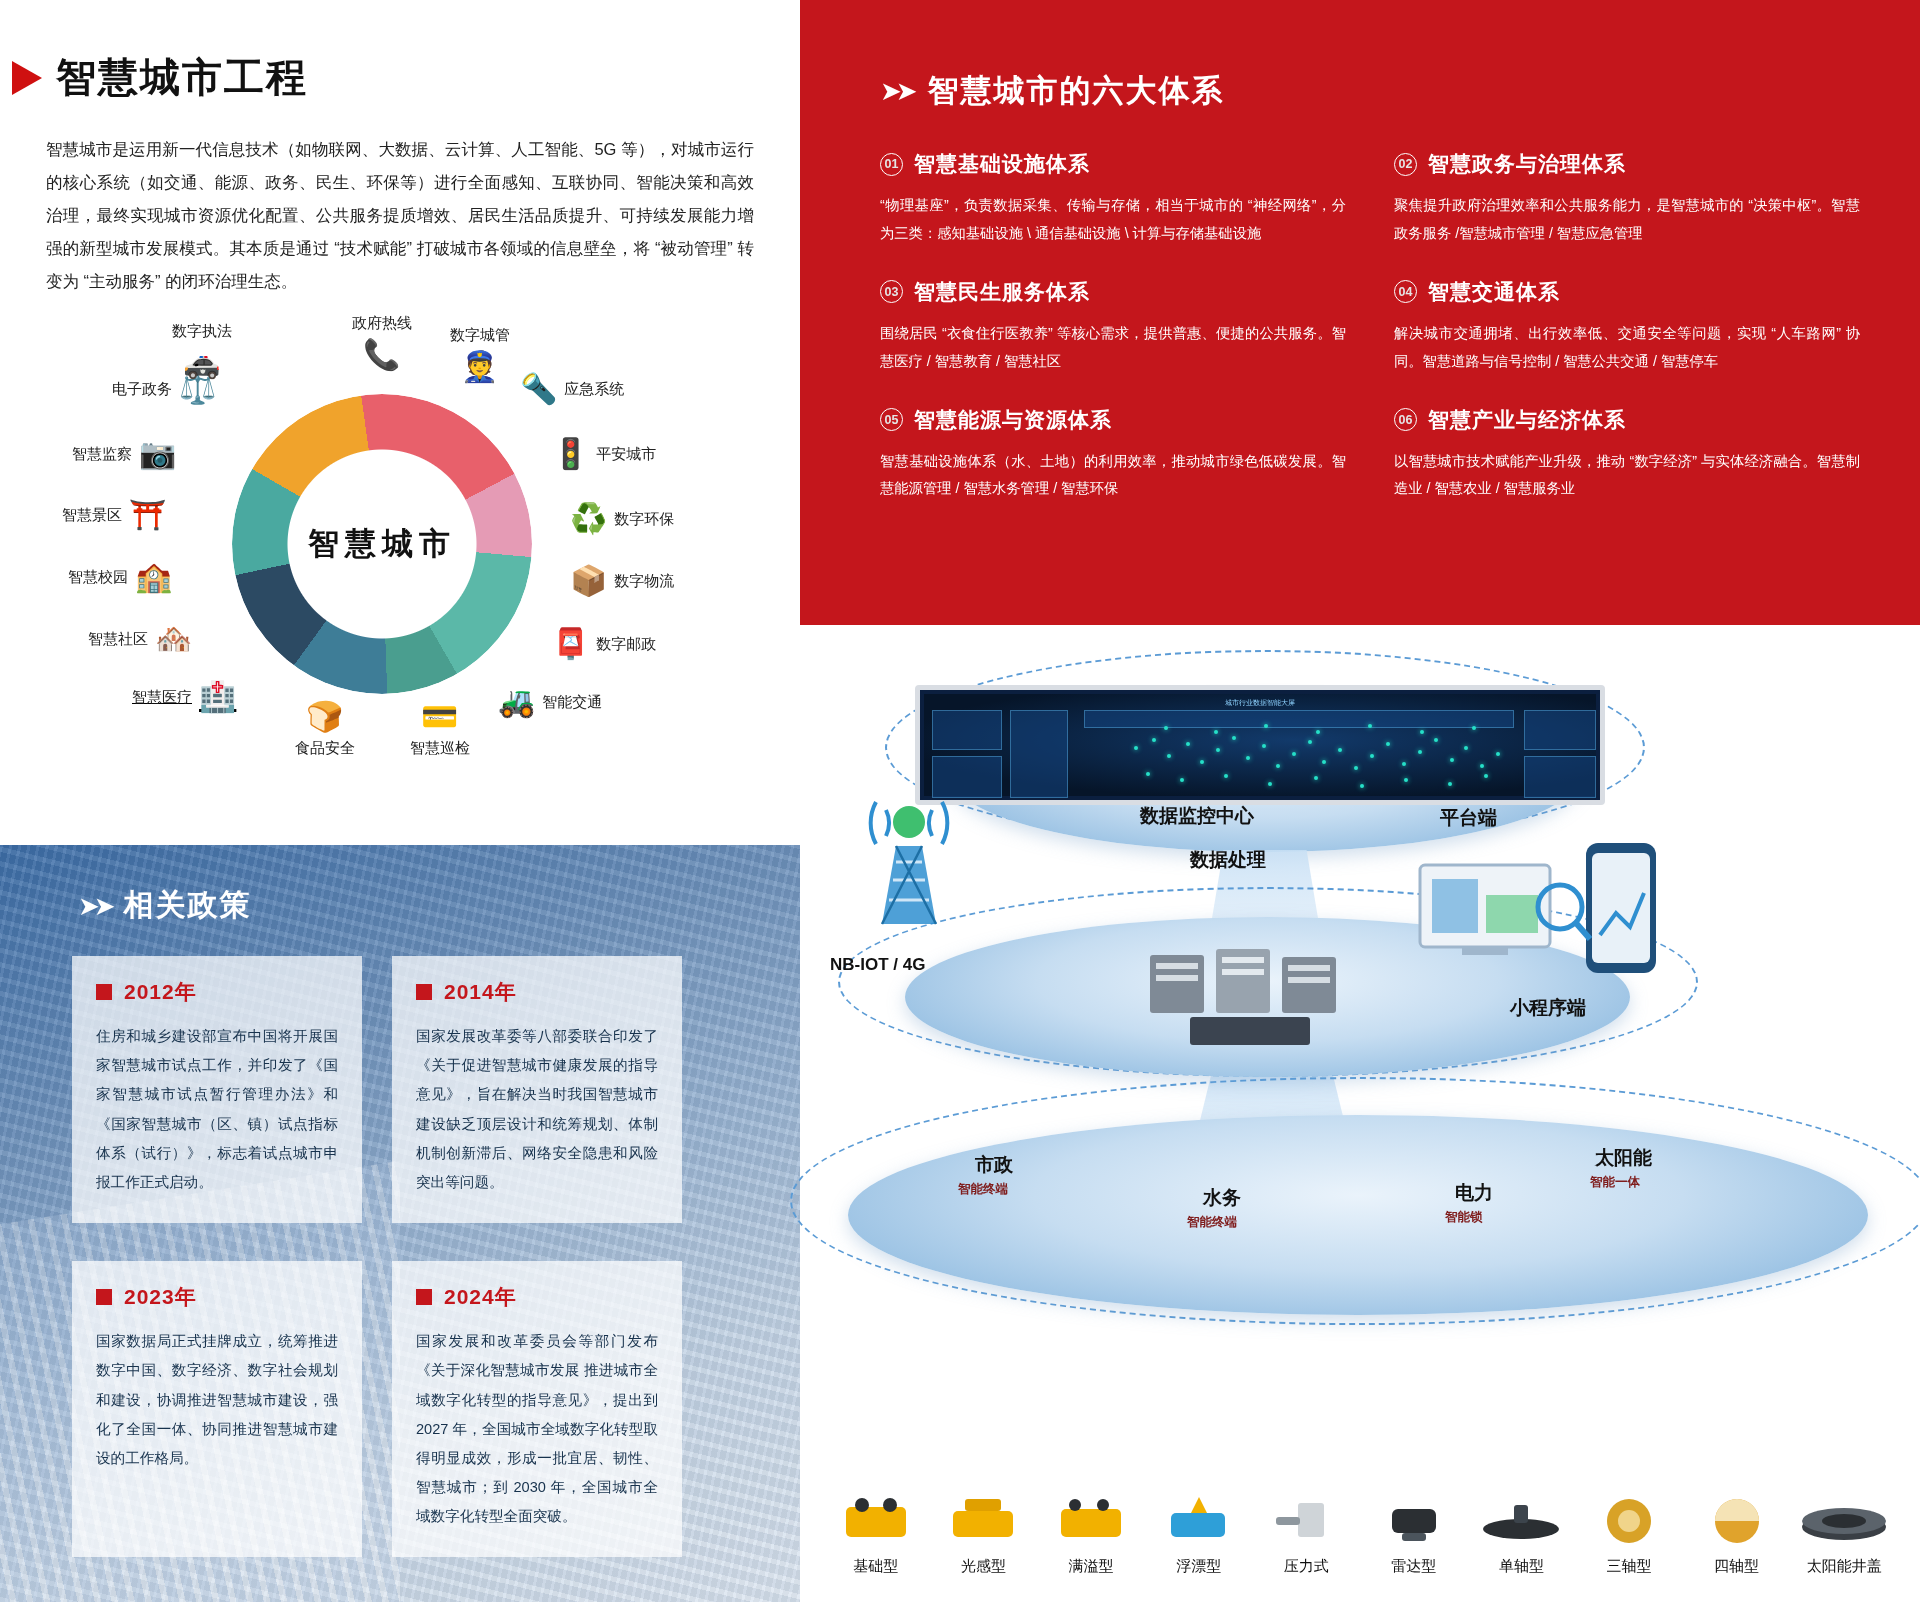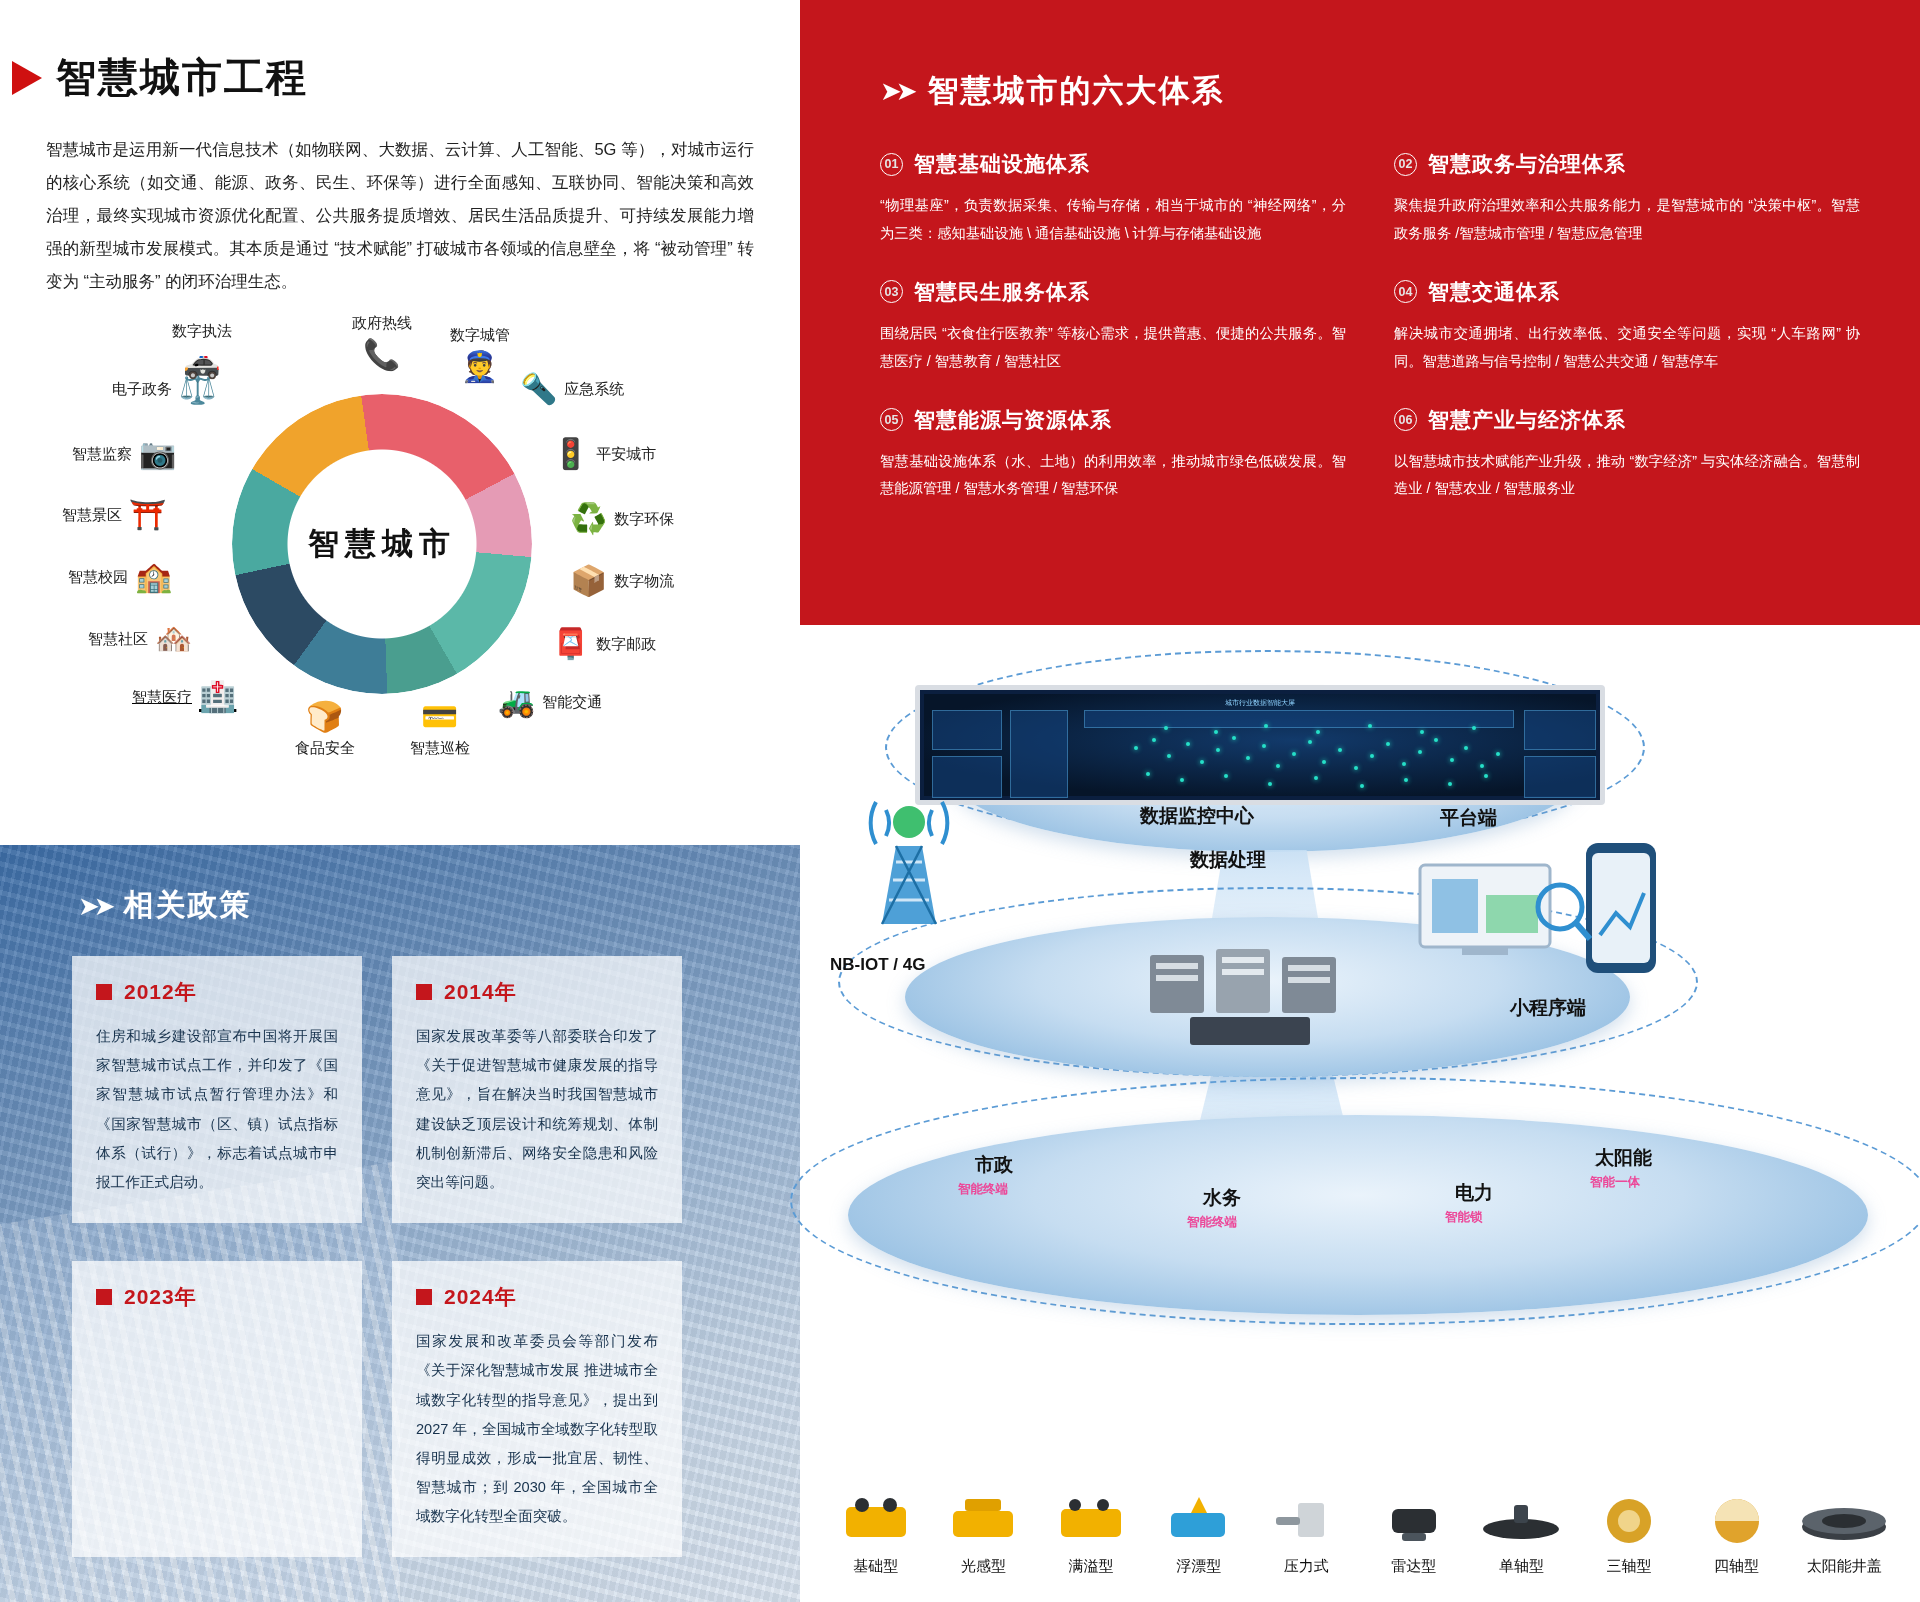--- a/index.html
+++ b/index.html
@@ -150,21 +150,21 @@
   }
   .ellipse-dashed {
     position: absolute; border-radius: 50%;
     border: 2px dashed #5b9bd5;
   }
   .beam {
     position: absolute;
     background: linear-gradient(to bottom, rgba(200,224,245,.85), rgba(225,239,250,.30));
   }
   .fl-label { position: absolute; font-size: 19px; color: #111; font-weight: bold; white-space: nowrap; }
-  .fl-sub { position: absolute; font-size: 12.5px; color: #ec4899; font-weight: bold; white-space: nowrap; }
+  .fl-sub { position: absolute; font-size: 12.5px; color: #7f1d1d; font-weight: bold; white-space: nowrap; }
   .dev-row { position: absolute; left: 22px; bottom: 26px; width: 1076px; display: flex; justify-content: flex-end; }
   .dev { width: 108px; text-align: center; }
   .dev .shape { height: 62px; display: flex; align-items: flex-end; justify-content: center; }
   .dev .nm { margin-top: 10px; font-size: 15px; color: #111; }
 </style>
 </head>
 <body>
 
 <div id="topleft">
   <div class="title-row">
@@ -317,20 +317,21 @@
         <span class="sq-red"></span>
         <span class="year-txt">2014年</span>
       </div>
       <div class="card-body">国家发展改革委等八部委联合印发了《关于促进智慧城市健康发展的指导意见》，旨在解决当时我国智慧城市建设缺乏顶层设计和统筹规划、体制机制创新滞后、网络安全隐患和风险突出等问题。</div>
     </div>
     <div class="card">
       <div class="card-year">
         <span class="sq-red"></span>
         <span class="year-txt">2023年</span>
       </div>
+      <div class="card-body">国家数据局正式挂牌成立，统筹推进数字中国、数字经济、数字社会规划和建设，协调推进智慧城市建设，强化了全国一体、协同推进智慧城市建设的工作格局。</div>
     </div>
     <div class="card">
       <div class="card-year">
         <span class="sq-red"></span>
         <span class="year-txt">2024年</span>
       </div>
       <div class="card-body">国家发展和改革委员会等部门发布《关于深化智慧城市发展 推进城市全域数字化转型的指导意见》，提出到 2027 年，全国城市全域数字化转型取得明显成效，形成一批宜居、韧性、智慧城市；到 2030 年，全国城市全域数字化转型全面突破。</div>
     </div>
   </div>
 </div>

